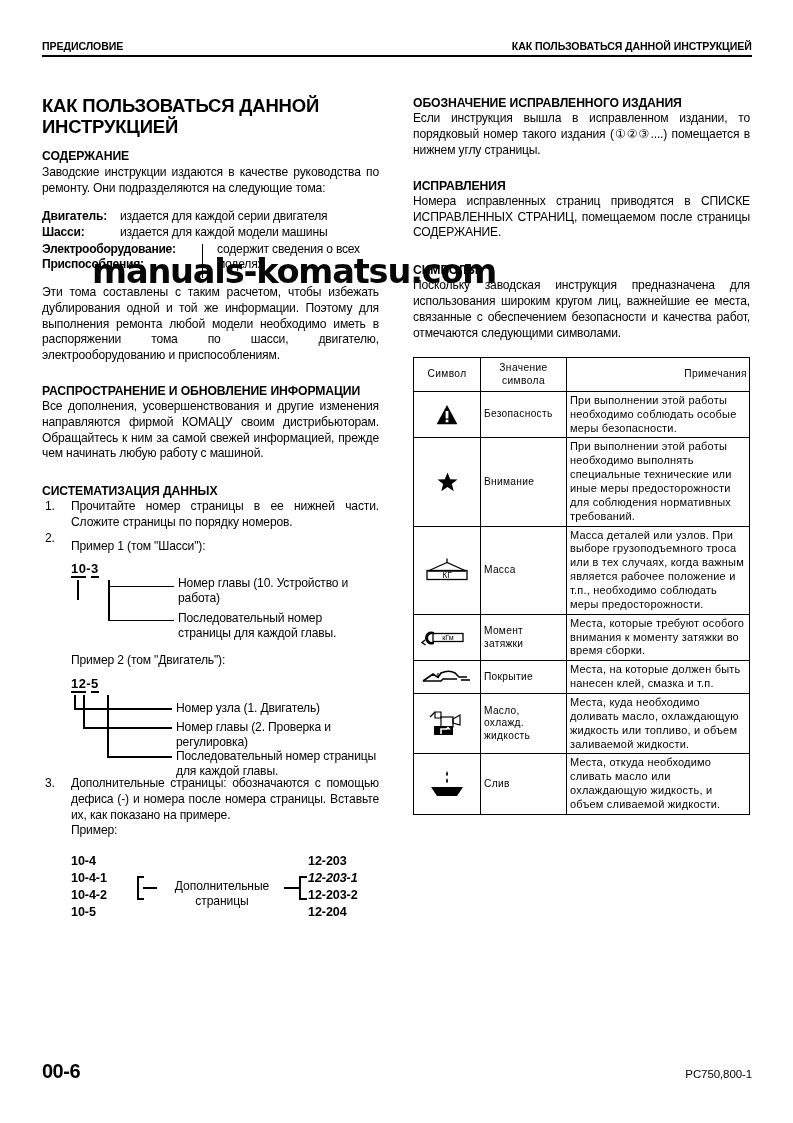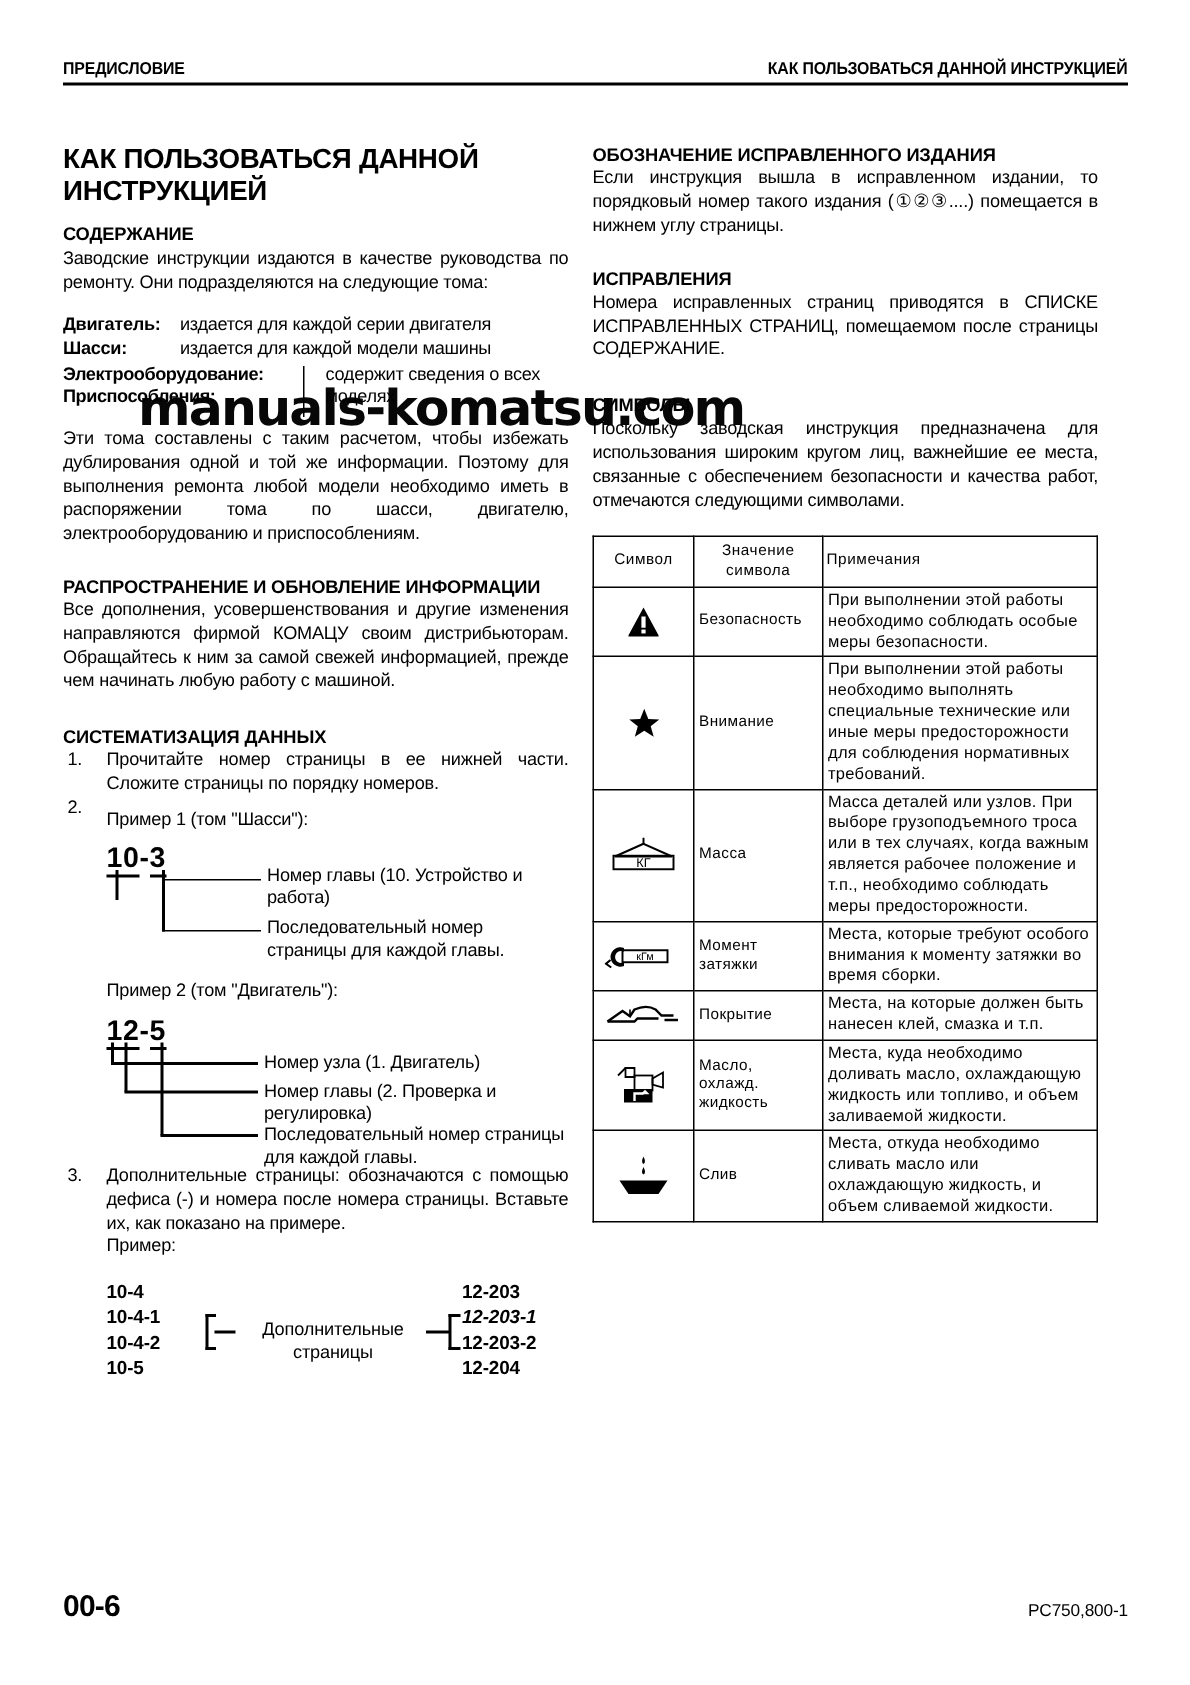--- a/index.html
+++ b/index.html
@@ -43,21 +43,21 @@
   }
   .hdr-right { transform-origin: right bottom; }
 
   
   .col {
     position: absolute;
     top: 96px;
     width: 337px;
   }
   .col-left  { left: 42px; }
-  .col-right { left: 379px; padding-left: 16px; }
+  .col-right { left: 397px; padding-left: 16px; }
 
   h1.doc-title {
     font-size: 18.5px;
     font-weight: bold;
     line-height: 1.12;
     margin: 0 0 12px 0;
     letter-spacing: -0.2px;
   }
   h2.sec {
     font-size: 12.2px;
@@ -152,21 +152,21 @@
 
   
   .example {
     position: relative;
     margin-top: 8px;
     padding-left: 29px;
     font-size: 12.1px;
     line-height: 1.30;
   }
   .pn-code {
-    font-size: 19px;
+    font-size: 13px;
     font-weight: bold;
     letter-spacing: 0.4px;
     position: relative;
     display: inline-block;
   }
   .pn-code .u { border-bottom: 2px solid #000; padding-bottom: 0px; }
 
   .diagram { position: relative; }
   .dline {
     position: absolute;
@@ -406,21 +406,21 @@
     <p class="body">Номера исправленных страниц приводятся в СПИСКЕ ИСПРАВЛЕННЫХ СТРАНИЦ, помещаемом после страницы СОДЕРЖАНИЕ.</p>
 
     <h2 class="sec gap2">СИМВОЛЫ</h2>
     <p class="body">Поскольку заводская инструкция предназначена для использования широким кругом лиц, важнейшие ее места, связанные с обеспечением безопасности и качества работ, отмечаются следующими символами.</p>
 
     <table class="symbols">
       <thead>
         <tr>
           <th class="c-sym">Символ</th>
           <th class="c-mean">Значение<br>символа</th>
-          <th class="c-note" style="text-align:left; font-size:10.2px; letter-spacing:0.4px;">Примечания</th>
+          <th class="c-note" style="text-align:right; font-size:10.2px; letter-spacing:0.4px;">Примечания</th>
         </tr>
       </thead>
       <tbody>
 
         <tr>
           <td class="c-sym">
             <div class="sym-cell">
               <svg width="22" height="21" viewBox="0 0 22 21">
                 <path d="M11 1 L21 19.5 Q21.5 20.3 20.5 20.3 L1.5 20.3 Q0.5 20.3 1 19.5 Z" fill="#000"></path>
                 <rect x="9.6" y="7" width="2.8" height="7.5" fill="#fff"></rect>

